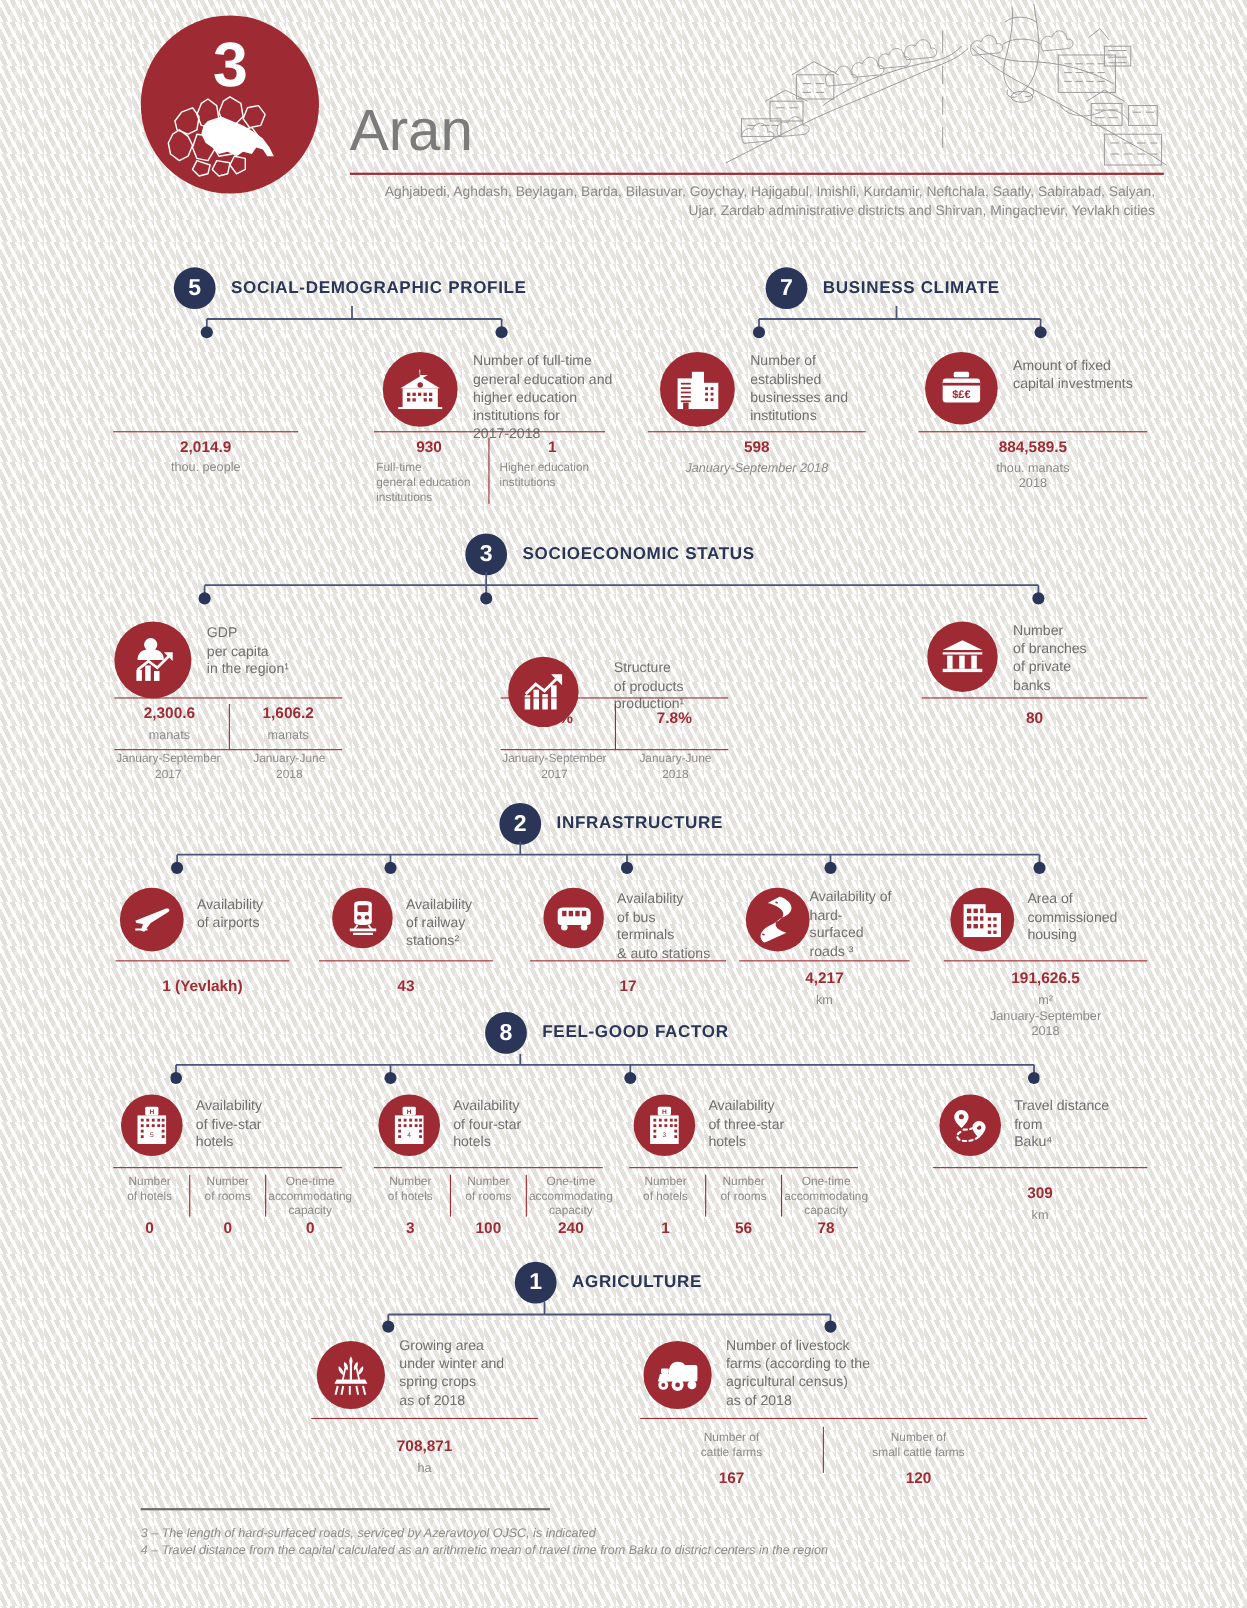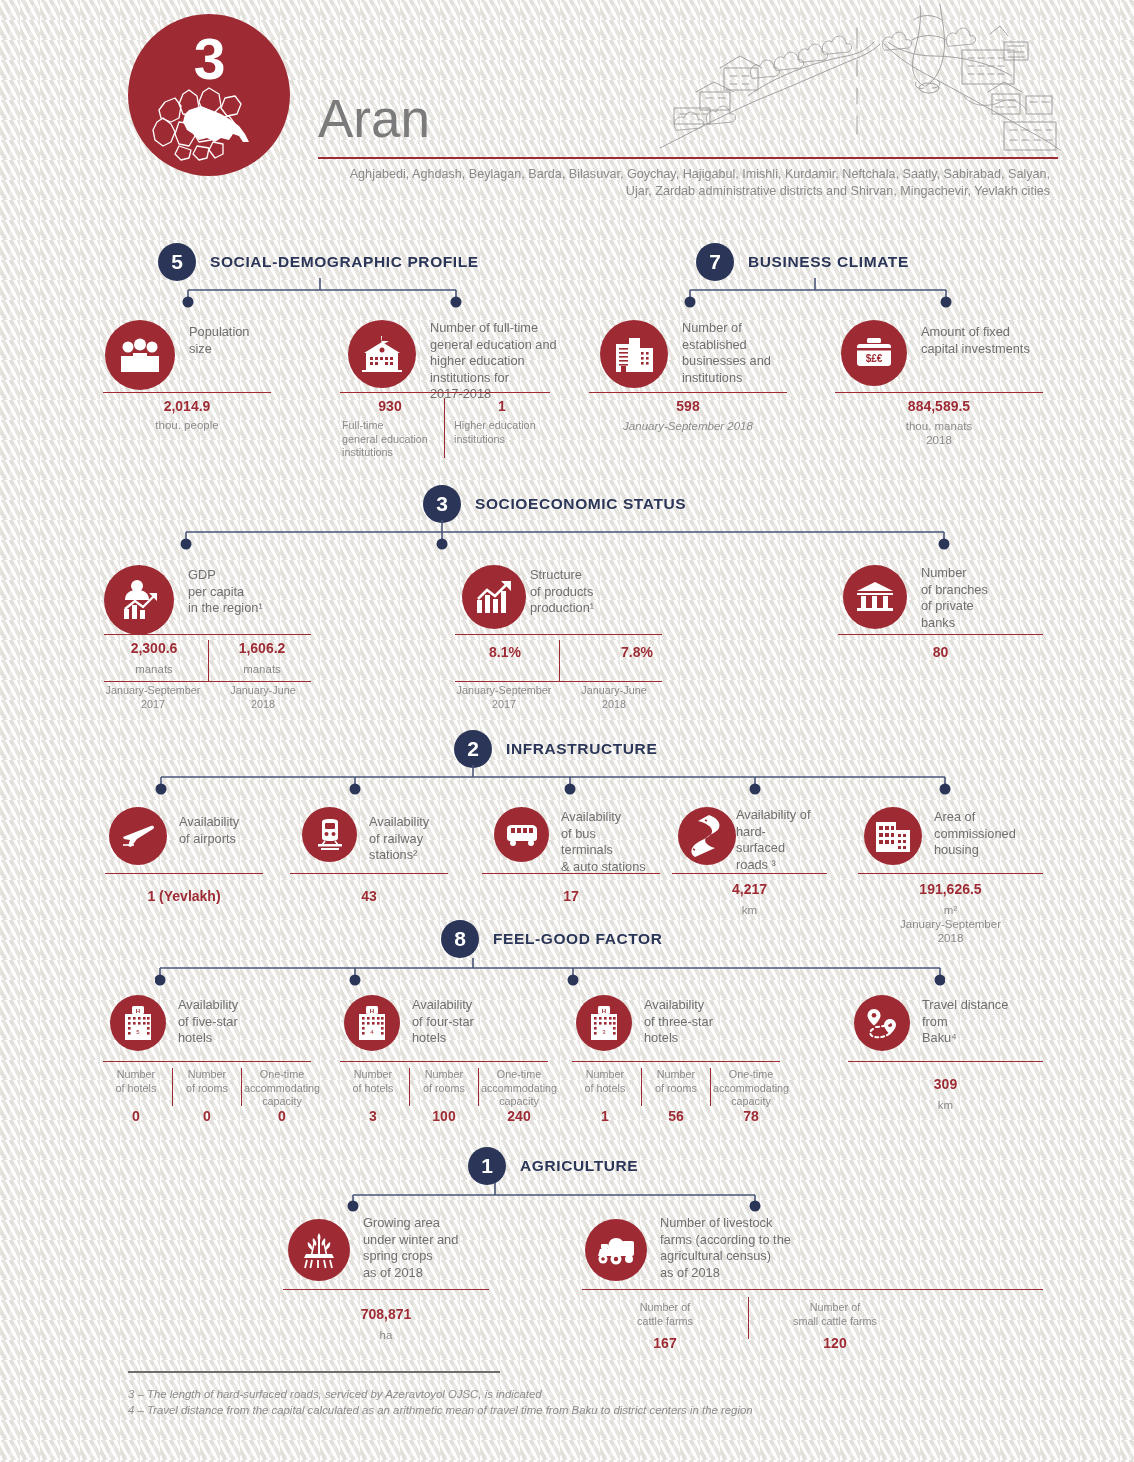--- a/index.html
+++ b/index.html
@@ -171,34 +171,20 @@
   <div class="abs sec-header" style="left:158px; top:243px;">
     <div class="sec-badge">5</div>
     <div class="sec-title">SOCIAL-DEMOGRAPHIC PROFILE</div>
   </div>
   <svg class="abs" style="left:178px; top:278px;" width="360" height="36">
     <path class="tree" d="M142 0 V12 M10 12 H278 M10 12 V20 M278 12 V20"></path>
     <circle class="tree-dot" cx="10" cy="24" r="5.5"></circle>
     <circle class="tree-dot" cx="278" cy="24" r="5.5"></circle>
   </svg>
 
-  <div class="abs" style="left:105px; top:320px; display:flex; gap:14px;">
-    <div class="icon-circle" style="width:70px;height:70px;">
-      <svg width="44" height="34" viewBox="0 0 44 34" fill="#fff">
-        <circle cx="10" cy="9" r="5.5"></circle>
-          <circle cx="22" cy="6.5" r="6"></circle>
-          <circle cx="34" cy="9" r="5.5"></circle>
-        <path d="M3 18 h14 v16 h-14 z" rx="2"></path>
-          <path d="M15 15 h14 v19 h-14 z"></path>
-          <path d="M27 18 h14 v16 h-14 z"></path>
-      </svg>
-    </div>
-    <div class="metric-label" style="padding-top:4px; white-space:pre-line;">Population
-size</div>
-  </div>
   <div class="abs rule" style="left:103px; top:392px; width:168px;"></div>
   <div class="abs big-val" style="left:103px; top:398px; width:168px;">2,014.9</div>
   <div class="abs unit" style="left:103px; top:418px; width:168px;">thou. people</div>
 
   <div class="abs" style="left:348px; top:320px; display:flex; gap:14px;">
     <div class="icon-circle" style="width:68px;height:68px;">
       <svg width="44" height="36" viewBox="0 0 44 36" fill="#fff">
         <path d="M21 0 h1 v5 h7 l-7 4 z"></path>
         <path d="M22 6 L40 17 h-36 z"></path>
         <rect x="6" y="17" width="32" height="17"></rect>
@@ -324,39 +310,39 @@
   <div class="abs big-val" style="left:104px; top:640px; width:100px;">2,300.6</div>
   <div class="abs unit" style="left:104px; top:662px; width:100px;">manats</div>
   <div class="abs big-val" style="left:212px; top:640px; width:100px;">1,606.2</div>
   <div class="abs unit" style="left:212px; top:662px; width:100px;">manats</div>
   <div class="abs rule" style="left:104px; top:681px; width:207px;"></div>
   <div class="abs sub-head" style="left:92px; top:684px; width:122px; white-space:pre-line;">January-September
 2017</div>
   <div class="abs sub-head" style="left:212px; top:684px; width:102px; white-space:pre-line;">January-June
 2018</div>
 
-  <div class="abs" style="left:462px; top:565px; display:flex; gap:4px;">
+  <div class="abs" style="left:462px; top:597px; display:flex; gap:32px;">
     <div class="icon-circle" style="width:64px;height:64px;">
       <svg width="40" height="34" viewBox="0 0 40 34" fill="#fff">
         <rect x="3" y="20" width="5" height="13"></rect>
         <rect x="11" y="15" width="5" height="18"></rect>
         <rect x="19" y="19" width="5" height="14"></rect>
         <rect x="27" y="11" width="5" height="22"></rect>
         <path d="M4 19 L13 10 L21 16 L34 3" stroke="#fff" stroke-width="2.6" fill="none"></path>
         <path d="M27 1 h10 v10 l-4 -4 l-6 -6 z"></path>
       </svg>
     </div>
     <div class="metric-label" style="padding-top:2px; white-space:pre-line;">Structure
 of products
 production¹</div>
   </div>
   <div class="abs rule" style="left:455px; top:634px; width:207px;"></div>
   <div class="abs vdiv" style="left:559px; top:640px; height:42px;"></div>
   <div class="abs big-val" style="left:455px; top:644px; width:100px;">8.1%</div>
-  <div class="abs big-val" style="left:587px; top:644px; width:100px;text-align:center;">7.8%</div>
+  <div class="abs big-val" style="left:563px; top:644px; width:100px;text-align:center;">7.8%</div>
   <div class="abs rule" style="left:455px; top:681px; width:207px;"></div>
   <div class="abs sub-head" style="left:443px; top:684px; width:122px; white-space:pre-line;">January-September
 2017</div>
   <div class="abs sub-head" style="left:563px; top:684px; width:102px; white-space:pre-line;">January-June
 2018</div>
 
   <div class="abs" style="left:843px; top:565px; display:flex; gap:14px;">
     <div class="icon-circle" style="width:64px;height:64px;">
       <svg width="40" height="32" viewBox="0 0 40 32" fill="#fff">
         <path d="M20 1 L38 10 h-36 z"></path>

